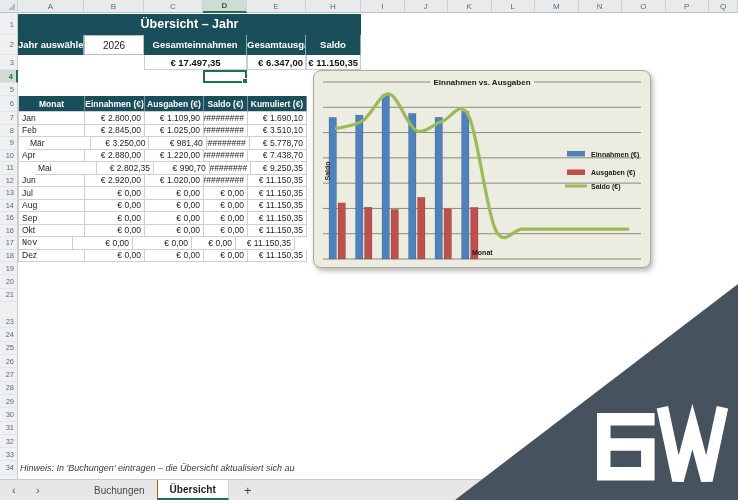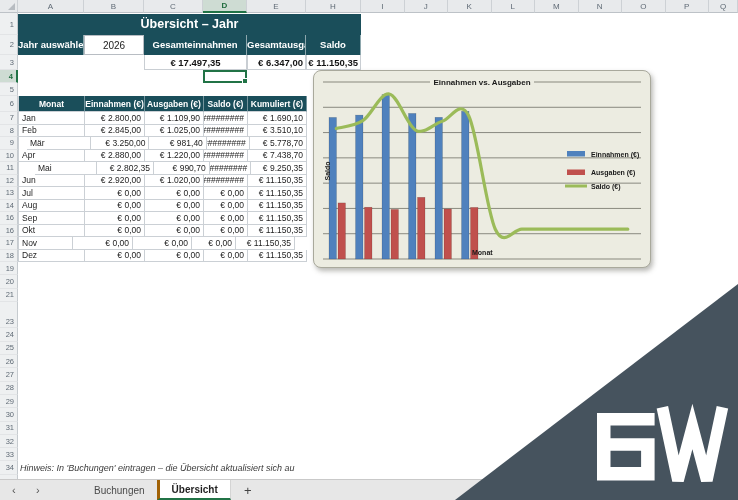--- a/index.html
+++ b/index.html
@@ -72,21 +72,21 @@
 
   
   #tabbar{position:absolute;left:0;top:479px;width:738px;height:21px;background:#E7E7E7;
           border-top:1px solid #C9C9C9;box-sizing:border-box;font-size:10px;color:#444;}
   .tabnav{position:absolute;top:0;height:100%;display:flex;align-items:center;color:#555;
           font-size:11px;padding:0 4px;}
   #nav-prev{left:8px;} #nav-next{left:32px;}
   #tabs-list{position:absolute;left:82px;top:0;height:100%;display:flex;}
   .tab{padding:0 12px;display:flex;align-items:center;height:100%;box-sizing:border-box;color:#4a4a4a;}
   .tab.active{background:#fff;font-weight:bold;color:#1f1f1f;border-bottom:2px solid var(--excel-green,#217346);
-          border-left:3px solid #a16207;border-right:1px solid #d4d4d4;}
+          border-left:1px solid #a16207;border-right:1px solid #d4d4d4;}
   #tab-add{position:absolute;left:238px;top:0;height:100%;display:flex;align-items:center;
           font-size:13px;color:#444;padding:0 6px;}
 </style>
 </head>
 <body>
 
 <div id="screen">
 
   <div class="corner"></div>
   <div id="colheads">
@@ -232,21 +232,21 @@
         <div class="tcell num" style="width: 59px; height: 100%;">€ 11.150,35</div>
       </div>
       <div class="trow" style="height: 12.5px;">
         <div class="tcell mon" style="width: 66px; height: 100%;">Okt</div>
         <div class="tcell num" style="width: 60px; height: 100%;">€ 0,00</div>
         <div class="tcell num" style="width: 59px; height: 100%;">€ 0,00</div>
         <div class="tcell num" style="width: 44px; height: 100%;">€ 0,00</div>
         <div class="tcell num" style="width: 59px; height: 100%;">€ 11.150,35</div>
       </div>
       <div class="trow" style="height: 12.5px;">
-        <div class="tcell mon" style="width: 54px; height: 100%;">Nov</div>
+        <div class="tcell mon" style="width: 54px; height: 100%; font-family: Liberation Mono, monospace;">Nov</div>
         <div class="tcell num" style="width: 60px; height: 100%;">€ 0,00</div>
         <div class="tcell num" style="width: 59px; height: 100%;">€ 0,00</div>
         <div class="tcell num" style="width: 44px; height: 100%;">€ 0,00</div>
         <div class="tcell num" style="width: 59px; height: 100%;">€ 11.150,35</div>
       </div>
       <div class="trow" style="height: 12.5px;">
         <div class="tcell mon" style="width: 66px; height: 100%;">Dez</div>
         <div class="tcell num" style="width: 60px; height: 100%;">€ 0,00</div>
         <div class="tcell num" style="width: 59px; height: 100%;">€ 0,00</div>
         <div class="tcell num" style="width: 44px; height: 100%;">€ 0,00</div>

